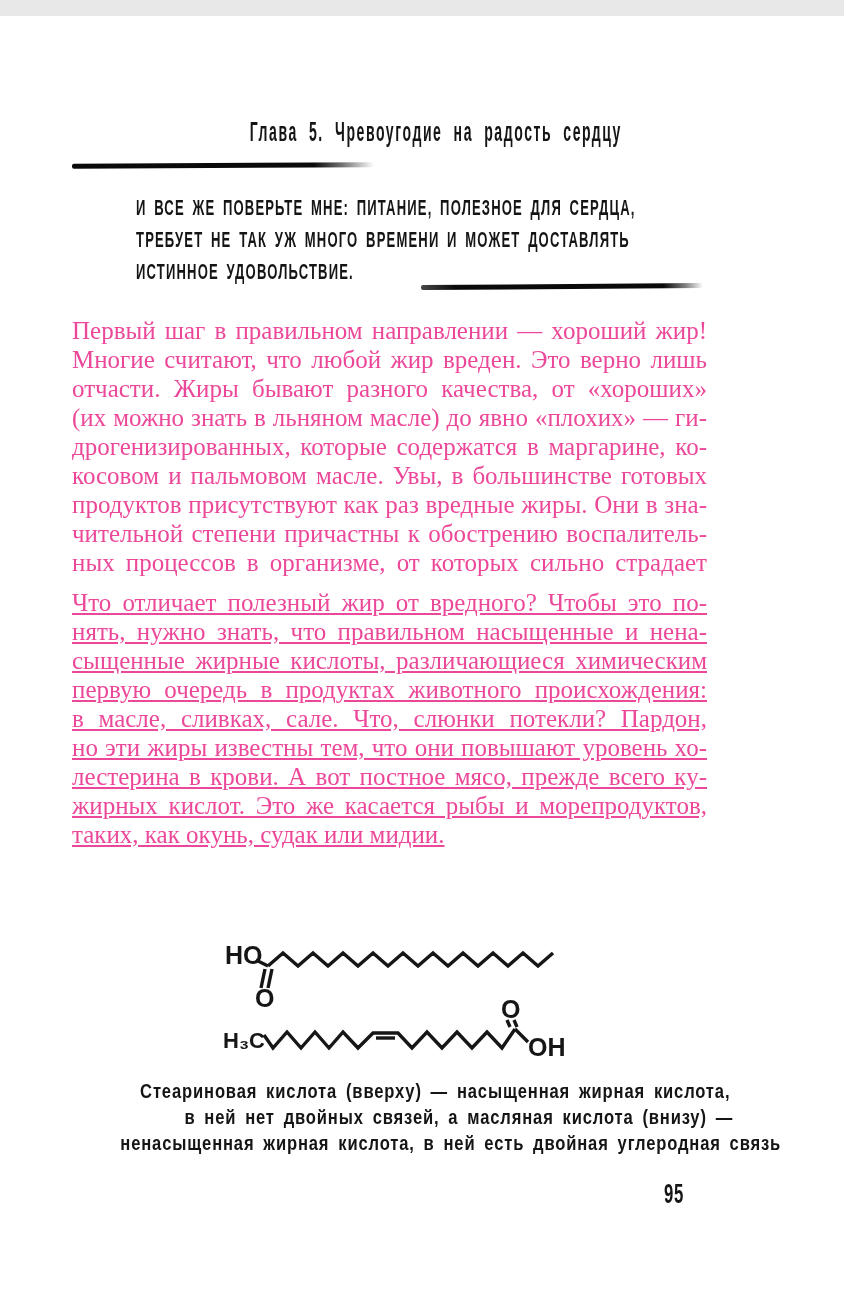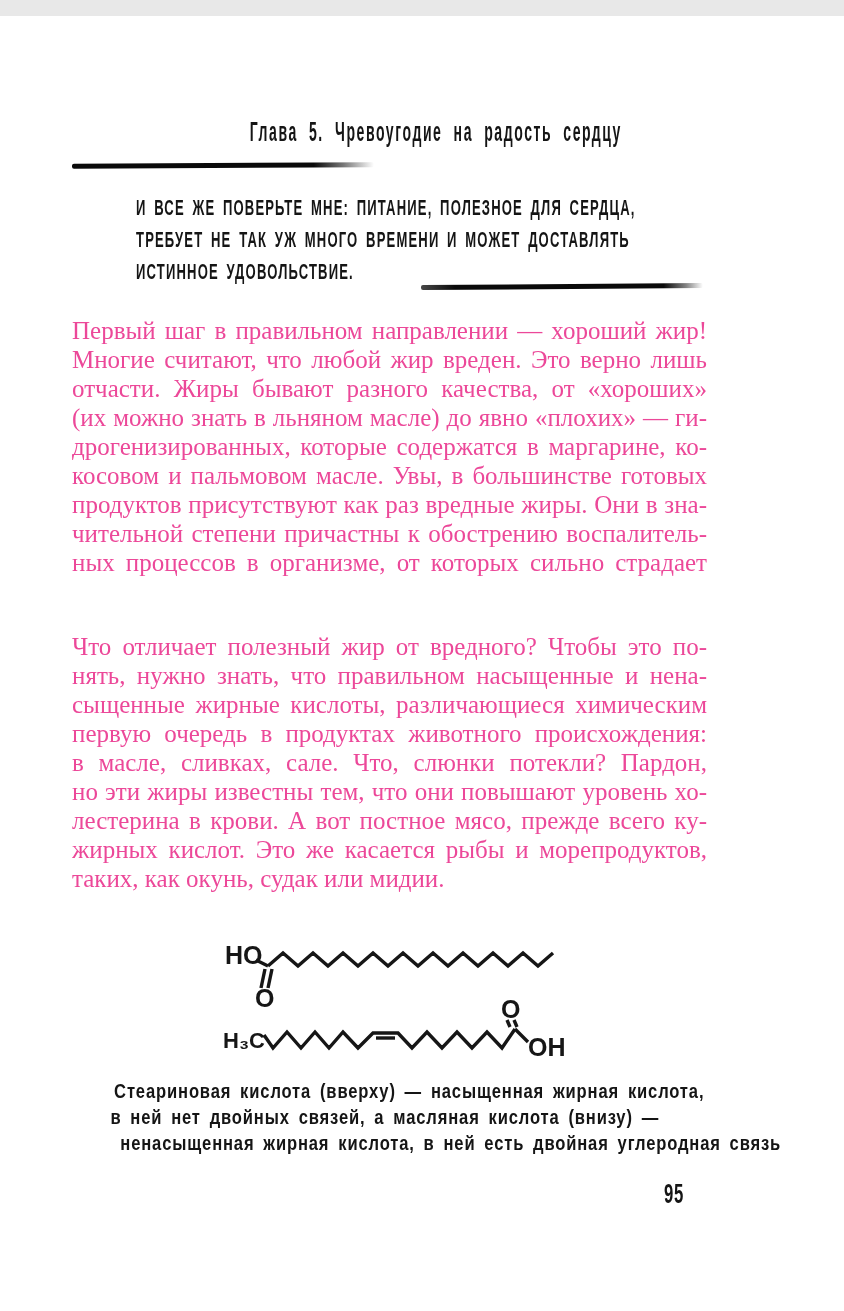--- a/index.html
+++ b/index.html
@@ -43,29 +43,29 @@
     transform:scaleX(0.58);transform-origin:left center;
   }
 
   
   .para{
     position:absolute;left:72px;width:635px;
     font-family:"Liberation Serif","DejaVu Serif",serif;
     font-size:25px;line-height:29px;color:#ec4899;
   }
   .para-1{top:300px;}
-  .para-2{top:616px;}
+  .para-2{top:572px;text-decoration:underline;}
   .body-line{text-align:justify;text-align-last:justify;height:29px;overflow:hidden;}
   .body-line.last{text-align-last:left;}
 
   
   .molecules{position:absolute;left:215px;top:915px;}
   .molecules text{font-family:"Liberation Sans","DejaVu Sans",sans-serif;font-weight:bold;fill:#161616;}
 
-  .fig-caption{position:absolute;left:62px;top:1062px;width:720px;text-align:left;}
+  .fig-caption{position:absolute;left:62px;top:1062px;width:720px;text-align:right;}
   .caption-line{height:26px;line-height:26px;}
   .caption-line .hw-inner{
     font-size:19.5px;letter-spacing:1px;word-spacing:4px;
     transform:scaleX(0.85);transform-origin:center center;
   }
 
   .page-number{
     position:absolute;left:664px;top:1164px;height:28px;line-height:28px;
   }
   .page-number .hw-inner{

